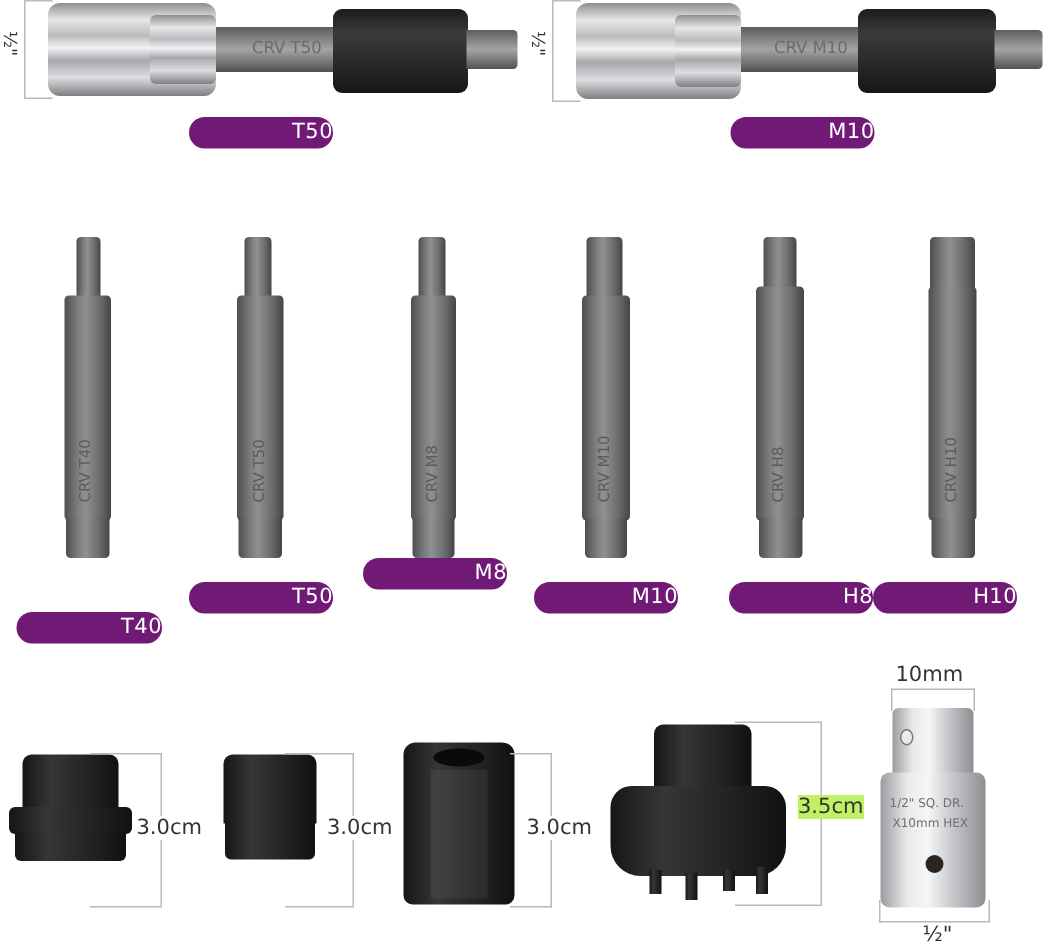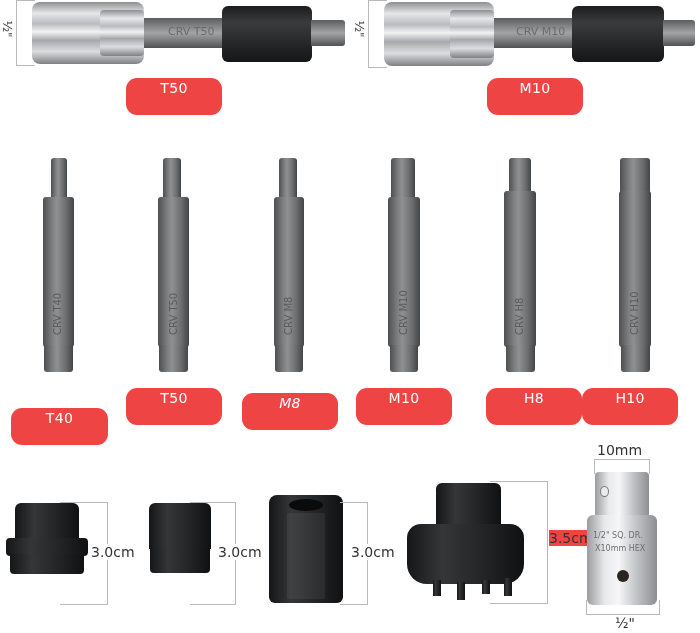--- a/index.html
+++ b/index.html
@@ -1,18 +1,18 @@
 <!DOCTYPE html>
 <html><head>
 <meta charset="utf-8">
 <style>
   html,body{margin:0;padding:0;background:#ffffff;}
   body{width:700px;height:633px;position:relative;overflow:hidden;font-family:"DejaVu Sans","Liberation Sans",sans-serif;}
   .abs{position:absolute;}
-  .pill{position:absolute;height:37px;border-radius:11px;background:#ef4444;color:#ffffff;font-size:14px;line-height:21px;text-align:center;letter-spacing:0.3px;}
+  .pill{position:absolute;height:21px;border-radius:11px;background:#701a75;color:#ffffff;font-size:14px;line-height:21px;text-align:right;letter-spacing:0.3px;}
   .dimtext{position:absolute;color:#333;font-size:14px;}
   .bracket{position:absolute;border:1px solid #b9b9b9;}
   
   .chrome{background:linear-gradient(to bottom,#8d8f92 0%,#e6e7e8 18%,#b9bbbe 35%,#f2f2f3 48%,#a6a8ab 62%,#dcdddf 80%,#7e8083 100%);}
   .shaft{background:linear-gradient(to bottom,#5c5d5f 0%,#8e8f91 35%,#a3a4a6 50%,#7a7b7d 75%,#505153 100%);}
   .black{background:linear-gradient(to bottom,#1b1c1d 0%,#3a3b3d 30%,#2a2b2c 60%,#151617 100%);}
   .blackv{background:linear-gradient(to right,#151617 0%,#353638 30%,#262729 60%,#101112 100%);}
   .bitv{background:linear-gradient(to right,#4e4f51 0%,#7e7f81 30%,#8f9092 45%,#6c6d6f 75%,#444547 100%);}
   .vtext{position:absolute;color:#5a5b5d;font-size:10px;transform:rotate(-90deg);transform-origin:left top;white-space:nowrap;}
   .silverv{background:linear-gradient(to right,#9a9c9f 0%,#e8e9ea 25%,#f6f6f7 45%,#c3c5c8 70%,#8c8e91 100%);}
@@ -59,21 +59,21 @@
   <div class="vtext" style="left:12px;top:180px;">CRV T50</div>
 </div>
 <div class="pill" style="left:126px;top:388px;width:96px;">T50</div>
 
 <div class="abs" style="left:271px;top:155px;width:36px;height:220px;">
   <div class="abs bitv" style="left:8px;top:3px;width:18px;height:40px;border-radius:3px 3px 0 0;"></div>
   <div class="abs bitv" style="left:3px;top:42px;width:30px;height:150px;border-radius:3px;"></div>
   <div class="abs bitv" style="left:4px;top:190px;width:28px;height:27px;border-radius:0 0 3px 3px;"></div>
   <div class="vtext" style="left:12px;top:180px;">CRV M8</div>
 </div>
-<div class="pill" style="left:242px;top:393px;width:96px;font-style:italic;">M8</div>
+<div class="pill" style="left:242px;top:372px;width:96px;">M8</div>
 
 <div class="abs" style="left:386px;top:155px;width:36px;height:220px;">
   <div class="abs bitv" style="left:5px;top:3px;width:24px;height:40px;border-radius:3px 3px 0 0;"></div>
   <div class="abs bitv" style="left:2px;top:42px;width:32px;height:150px;border-radius:3px;"></div>
   <div class="abs bitv" style="left:4px;top:190px;width:28px;height:27px;border-radius:0 0 3px 3px;"></div>
   <div class="vtext" style="left:12px;top:180px;">CRV M10</div>
 </div>
 <div class="pill" style="left:356px;top:388px;width:96px;">M10</div>
 
 <div class="abs" style="left:502px;top:155px;width:36px;height:220px;">
@@ -116,21 +116,21 @@
 
 <div class="abs" style="left:405px;top:480px;width:140px;height:125px;">
   <div class="abs blackv" style="left:31px;top:3px;width:65px;height:46px;border-radius:6px 6px 0 0;"></div>
   <div class="abs blackv" style="left:2px;top:44px;width:117px;height:60px;border-radius:14px 14px 20px 20px;"></div>
   <div class="abs blackv" style="left:28px;top:100px;width:8px;height:16px;"></div>
   <div class="abs blackv" style="left:52px;top:102px;width:8px;height:18px;"></div>
   <div class="abs blackv" style="left:77px;top:100px;width:8px;height:14px;"></div>
   <div class="abs blackv" style="left:99px;top:98px;width:8px;height:18px;"></div>
 </div>
 <div class="bracket" style="left:490px;top:481px;width:57px;height:121px;border-left:none;"></div>
-<div class="dimtext" style="left:549px;top:530px;background:#ef4444;">3.5cm</div>
+<div class="dimtext" style="left:532px;top:530px;background:#bef264;">3.5cm</div>
 
 <div class="dimtext" style="left:597px;top:442px;">10mm</div>
 <div class="bracket" style="left:594px;top:459px;width:54px;height:14px;border-bottom:none;"></div>
 <div class="abs silverv" style="left:595px;top:472px;width:54px;height:46px;border-radius:4px;">
   <div class="abs" style="left:5px;top:14px;width:7px;height:9px;border-radius:50%;background:#eaeaea;border:1px solid #777;"></div>
 </div>
 <div class="abs silverv" style="left:587px;top:515px;width:70px;height:90px;border-radius:6px;">
   <div class="abs" style="left:6px;top:16px;font-size:8px;color:#6d6e70;white-space:nowrap;">1/2" SQ. DR.</div>
   <div class="abs" style="left:8px;top:29px;font-size:8px;color:#6d6e70;white-space:nowrap;">X10mm HEX</div>
   <div class="abs" style="left:30px;top:55px;width:12px;height:12px;border-radius:50%;background:#2a2521;"></div>

